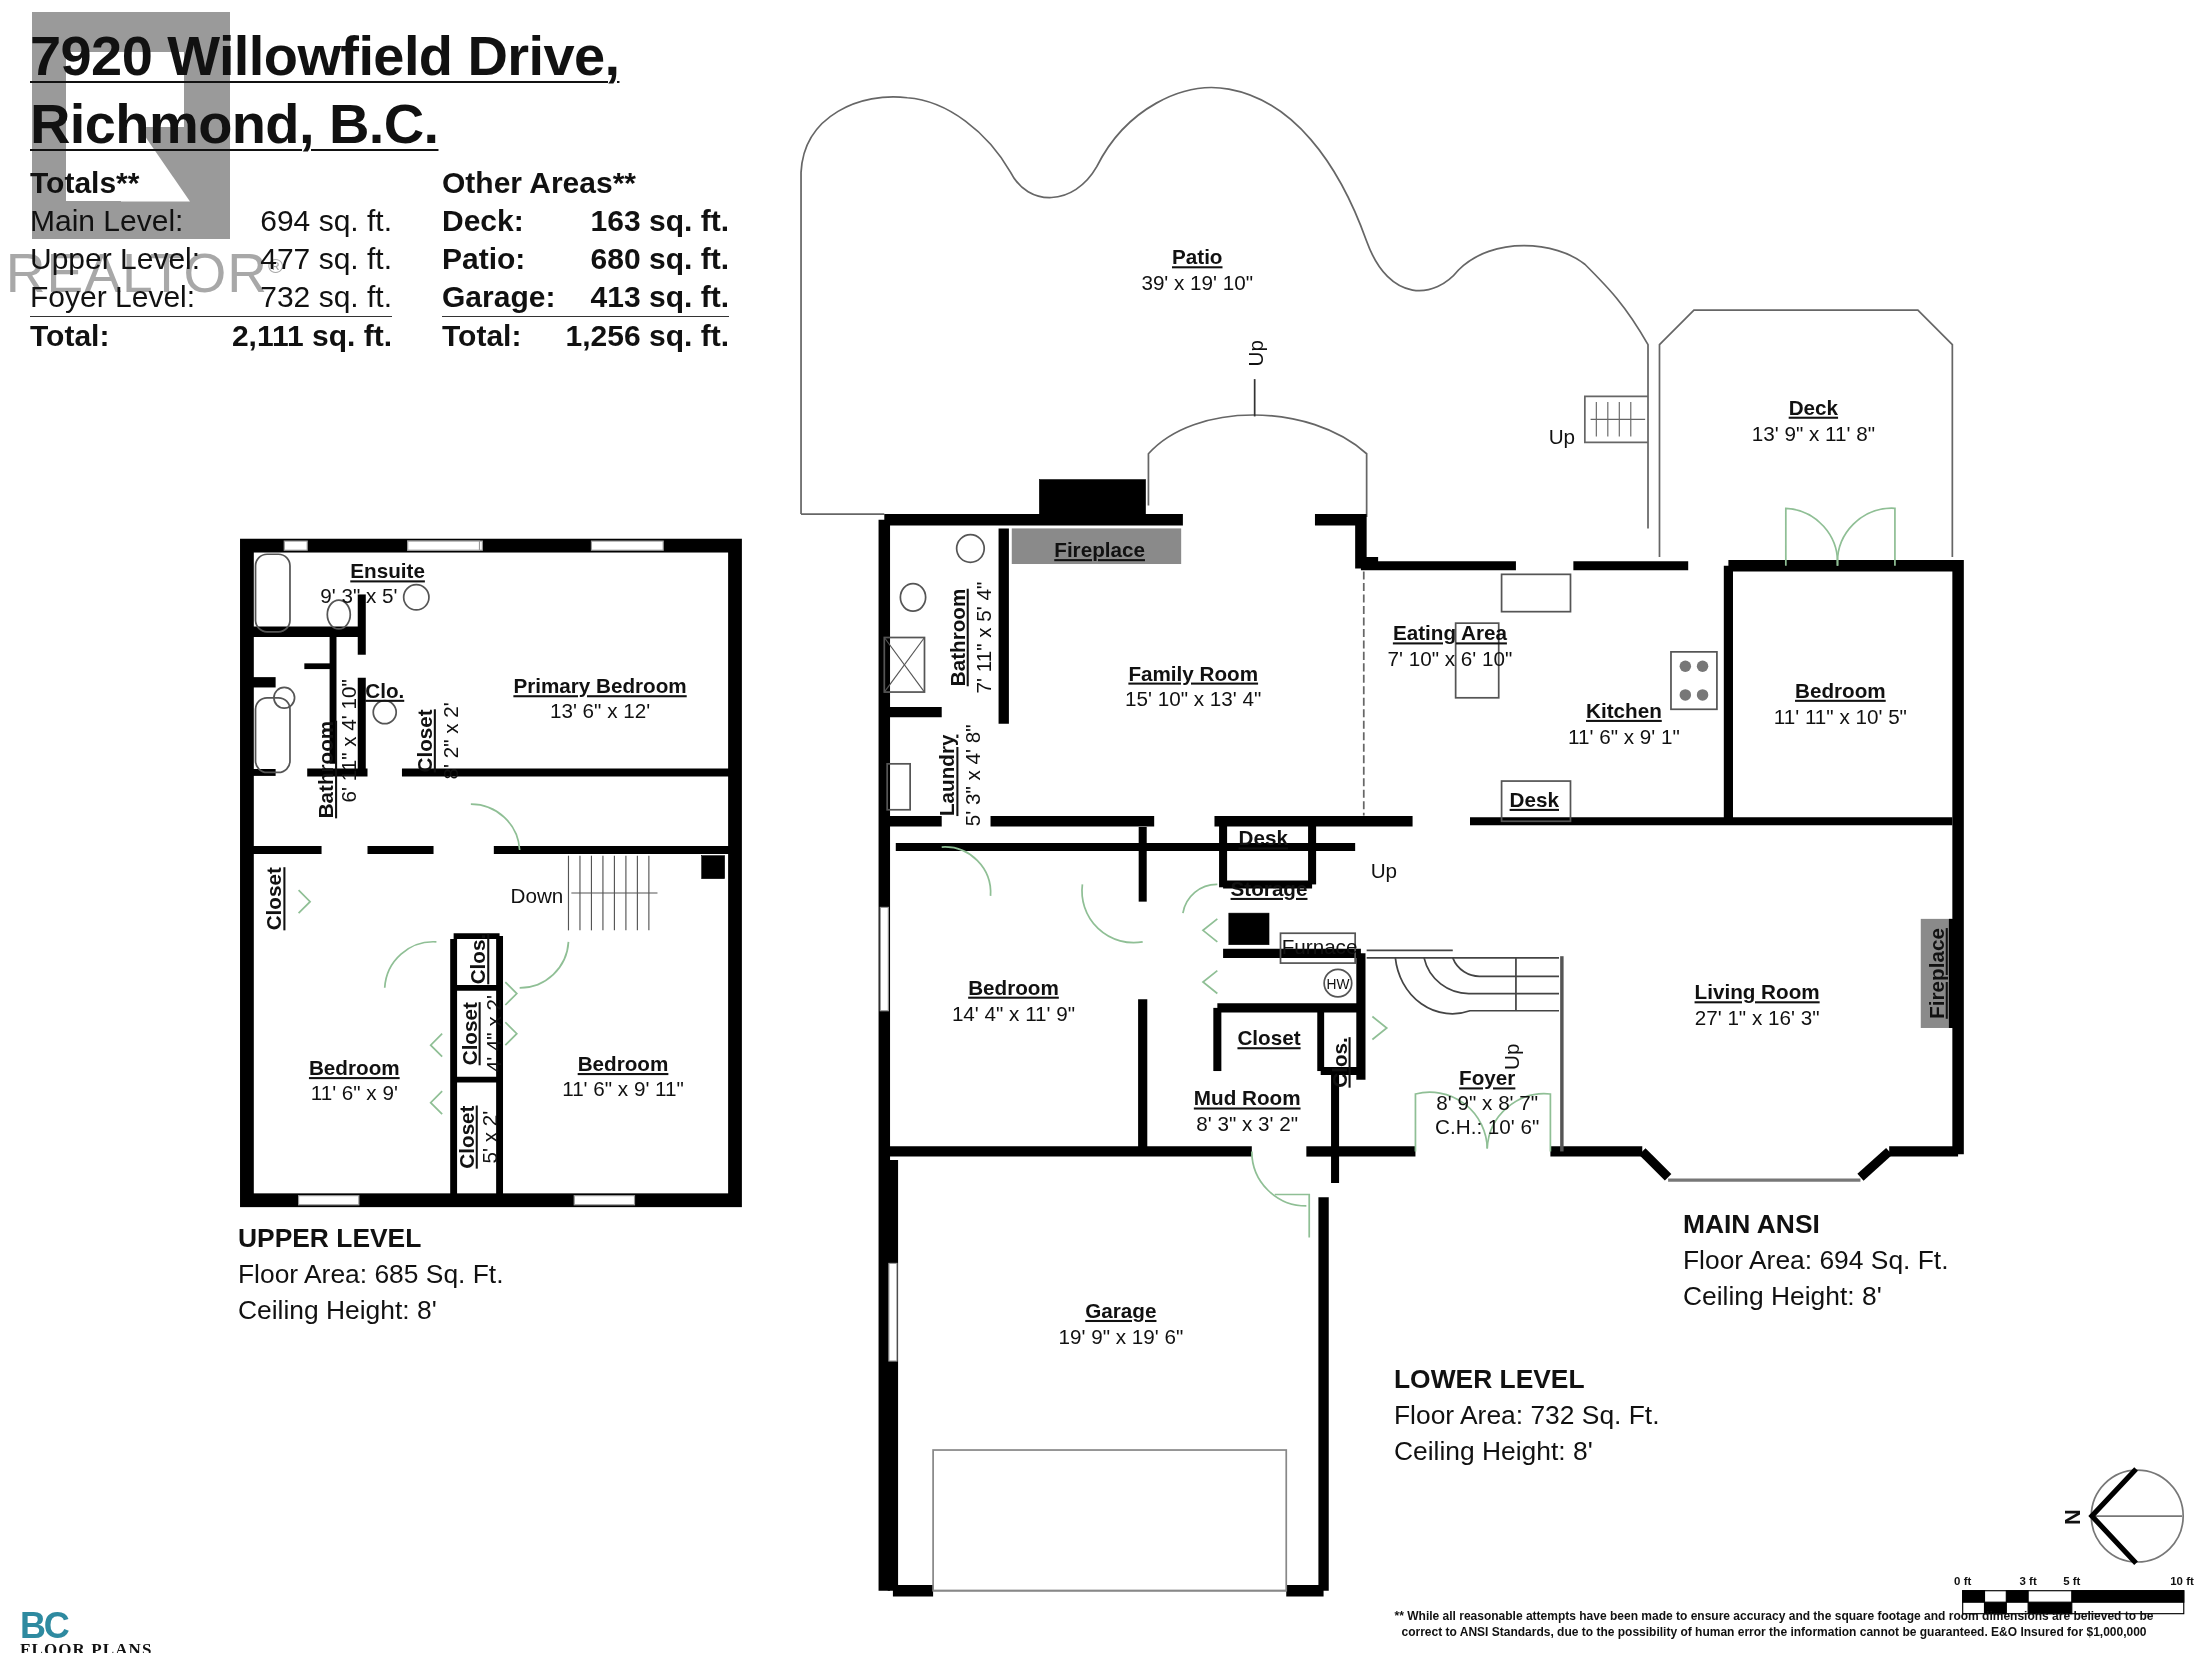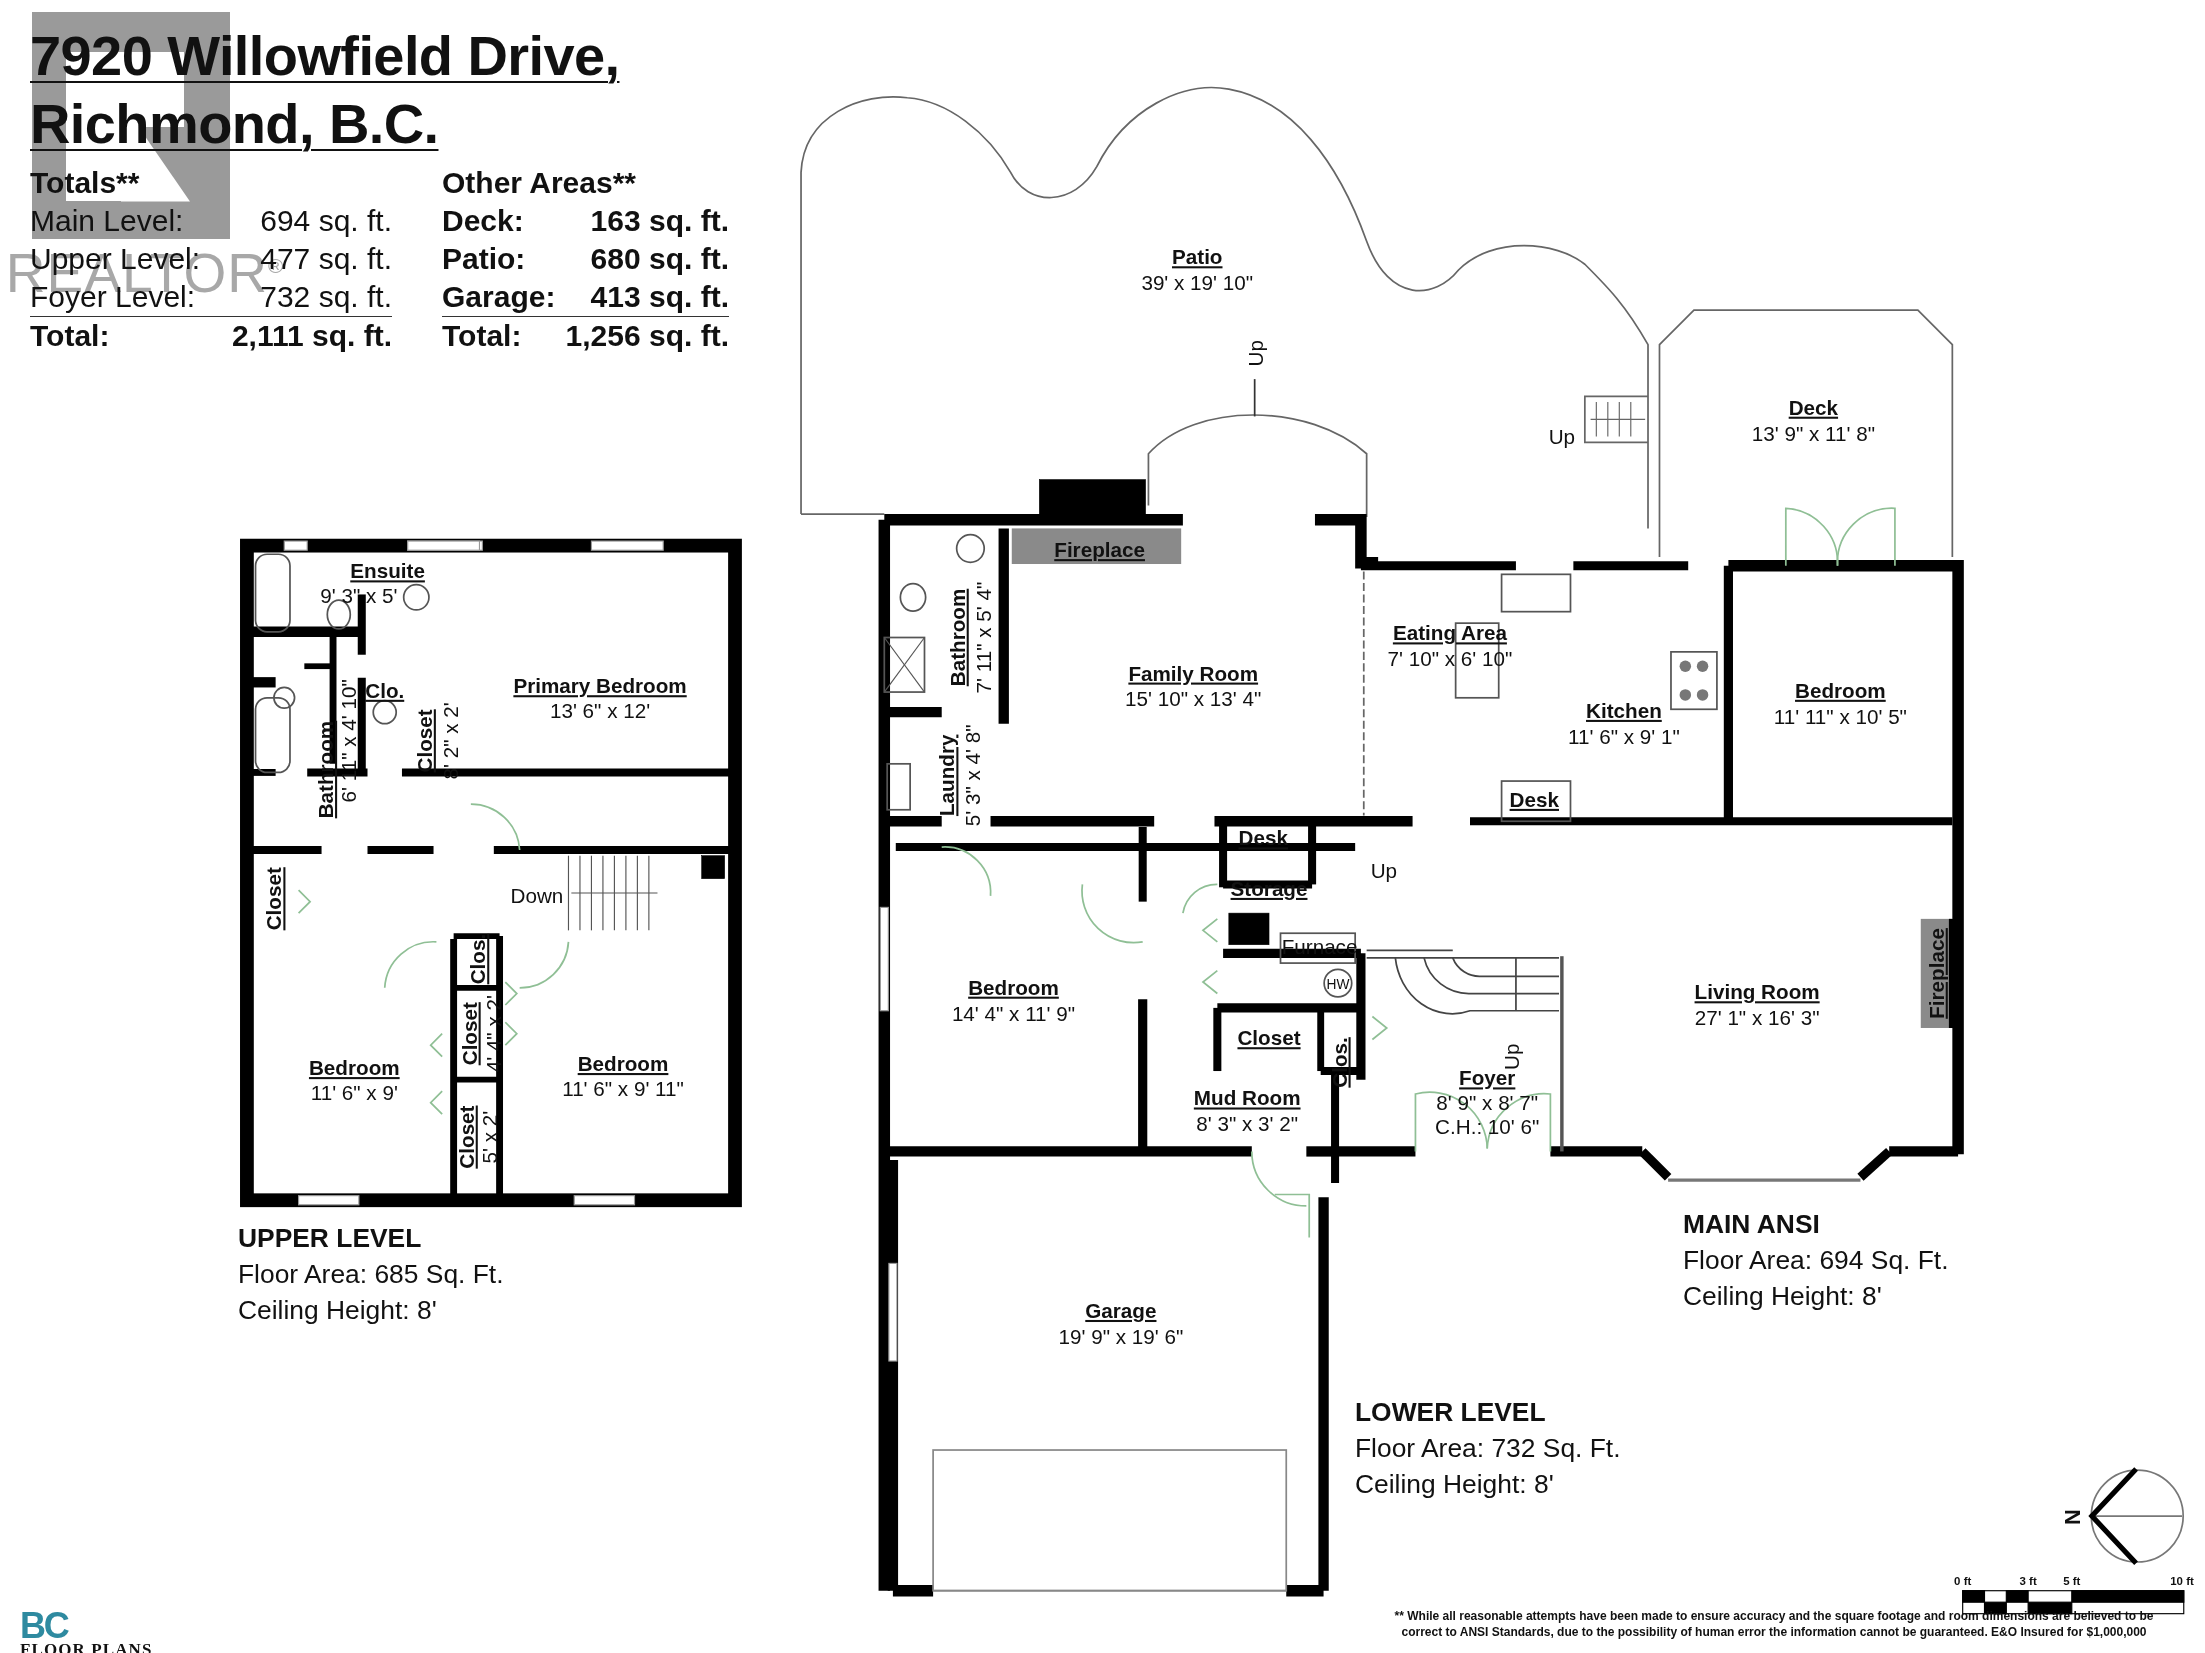--- a/index.html
+++ b/index.html
@@ -386,21 +386,21 @@
 <div class="abs level-label" style="left:238px;top:1220px;">
   <div class="lvl">UPPER LEVEL</div>
   <div>Floor Area: 685 Sq. Ft.</div>
   <div>Ceiling Height:  8'</div>
 </div>
 <div class="abs level-label" style="left:1683px;top:1206px;">
   <div class="lvl">MAIN ANSI</div>
   <div>Floor Area:  694 Sq. Ft.</div>
   <div>Ceiling Height: 8'</div>
 </div>
-<div class="abs level-label" style="left:1355px;top:1361px;margin-top:33px;">
+<div class="abs level-label" style="left:1394px;top:1361px;">
   <div class="lvl">LOWER LEVEL</div>
   <div>Floor Area: 732 Sq. Ft.</div>
   <div>Ceiling Height: 8'</div>
 </div>
 
 <div class="abs bc-logo">
   <div class="bc">BC</div>
   <div class="fp">FLOOR PLANS</div>
 </div>
 

